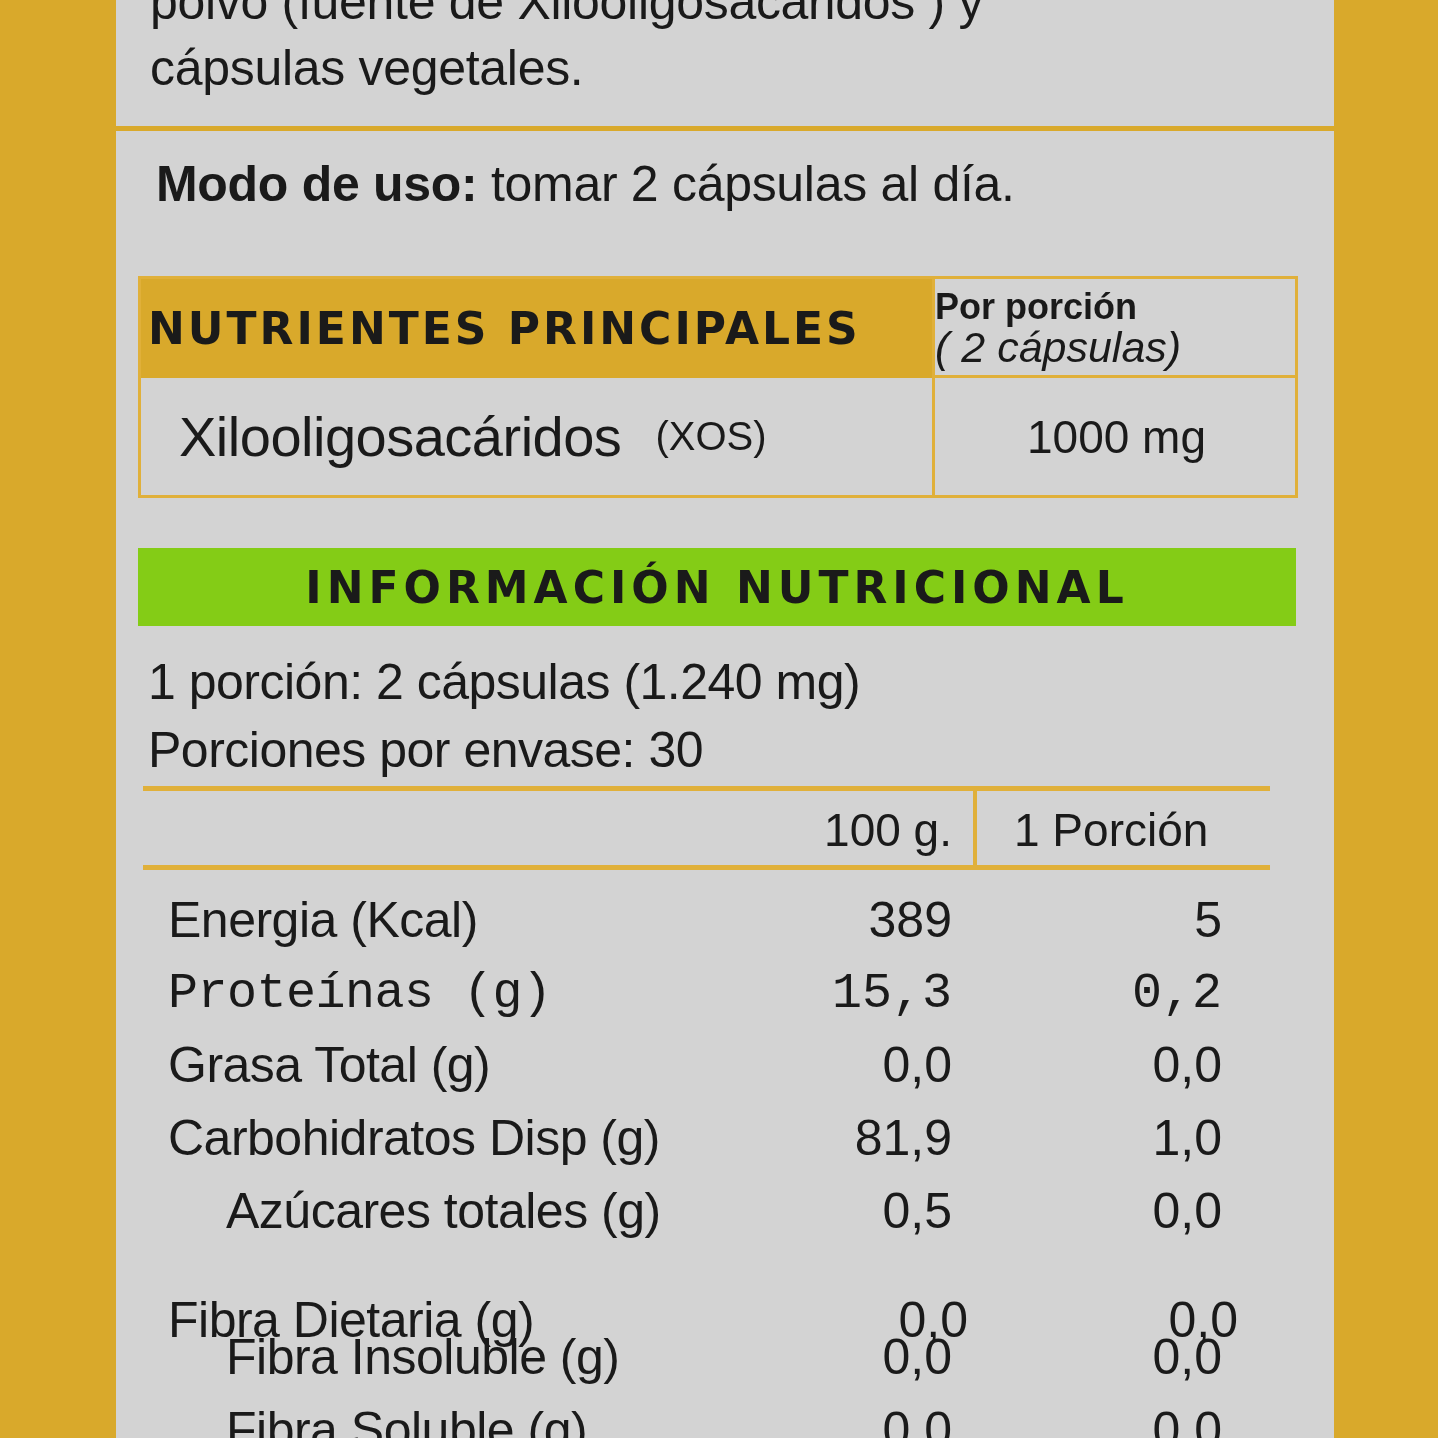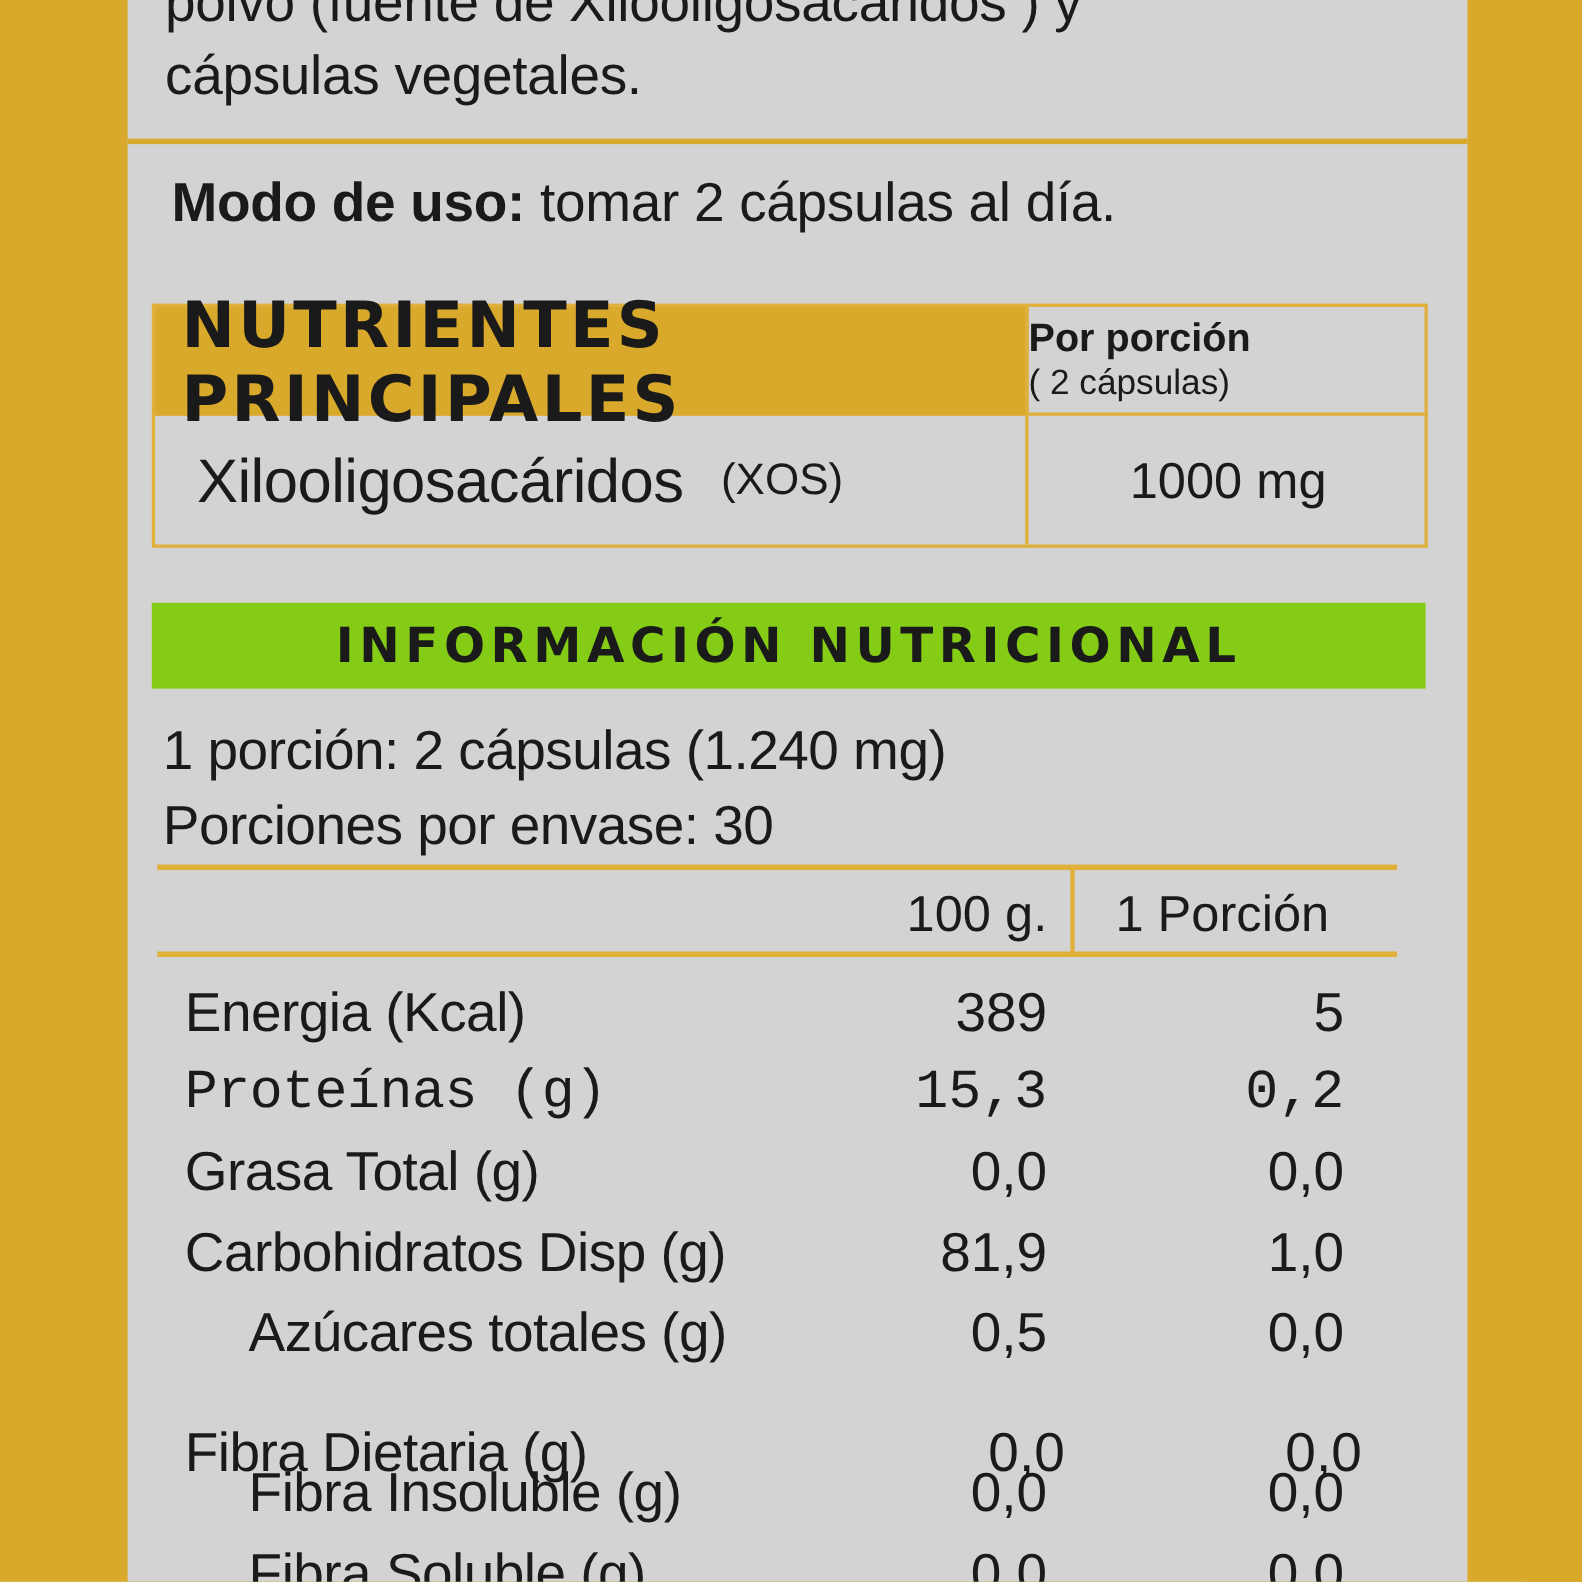--- a/index.html
+++ b/index.html
@@ -24,31 +24,31 @@
     
     .np-box {
       position: absolute; left: 138px; top: 276px; width: 1160px; height: 222px;
       border: 3px solid #E0B03A; box-sizing: border-box;
     }
     .np-head-left {
       position: absolute; left: 0; top: 0; width: 794px; height: 99px;
       background: #D9A92B; display: flex; align-items: center;
     }
     .np-head-left span {
-      margin-left: 24px; font-weight: bold; font-size: 58px; letter-spacing: 3px;
+      margin-left: 7px; font-weight: bold; font-size: 44px; letter-spacing: 3px;
       font-family: "DejaVu Sans", sans-serif;
     }
     .np-vline { position: absolute; left: 791px; top: 0; width: 3px; height: 216px; background: #E0B03A; }
     .np-hline { position: absolute; left: 794px; top: 96px; width: 363px; height: 3px; background: #E0B03A; }
     .np-head-right {
       position: absolute; left: 794px; top: 0; width: 363px; height: 96px;
       display: flex; flex-direction: column; align-items: flex-start; justify-content: center;
     }
     .np-head-right .l1 { font-weight: bold; font-size: 36px; line-height: 40px; }
-    .np-head-right .l2 { font-size: 32px; line-height: 40px; }
+    .np-head-right .l2 { font-size: 43px; line-height: 40px; font-style: italic; }
     .np-row-left {
       position: absolute; left: 0; top: 99px; width: 791px; height: 117px;
       display: flex; align-items: center;
     }
     .np-row-left .name { margin-left: 38px; font-size: 56px; letter-spacing: -0.5px; }
     .np-row-left .abbr { margin-left: 34px; font-size: 40px; }
     .np-row-right {
       position: absolute; left: 794px; top: 99px; width: 363px; height: 117px;
       display: flex; align-items: center; justify-content: center;
       font-size: 46px;

